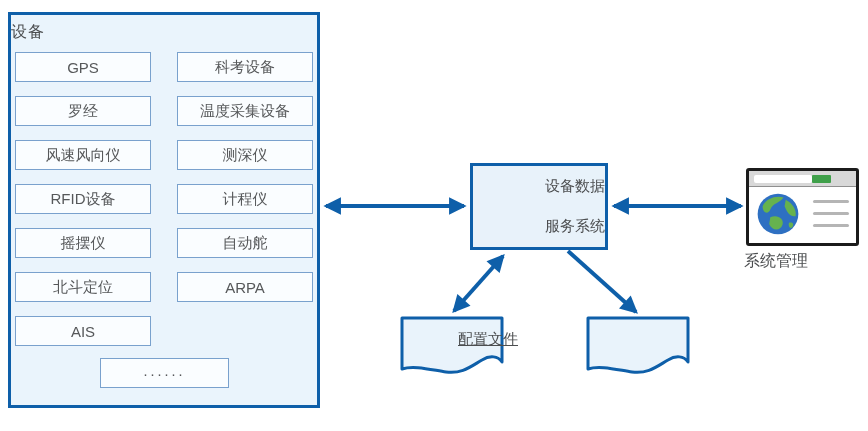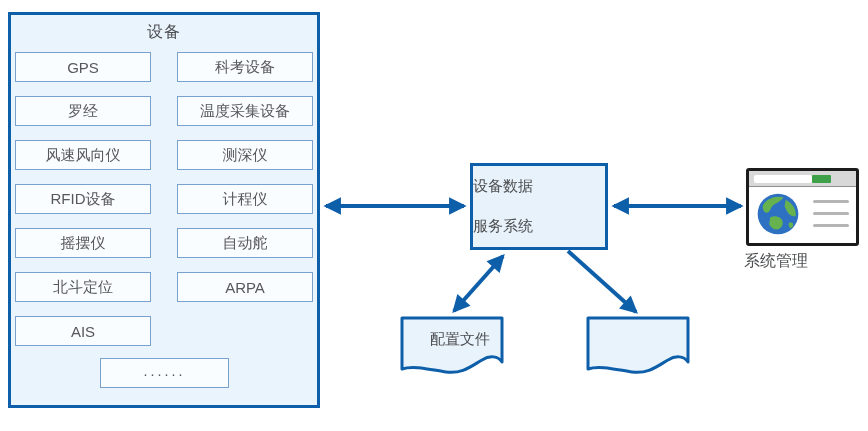--- a/index.html
+++ b/index.html
@@ -6,21 +6,21 @@
   .canvas {
     position:relative; width:868px; height:431px; background:#ffffff;
     font-family:"Liberation Sans","DejaVu Sans",sans-serif; overflow:hidden;
   }
   
   .device-panel {
     position:absolute; left:8px; top:12px; width:312px; height:396px;
     box-sizing:border-box; border:3px solid #0E5FA9; background:#EAF4FC;
   }
   .device-title {
-    margin-top:7px; text-align:center; font-size:16px; color:#4c4e50;
+    margin-top:7px; font-size:16px; color:#4c4e50;
     letter-spacing:1px;
   }
   .device-grid {
     display:grid; grid-template-columns:1fr 1fr; column-gap:26px; row-gap:14px;
     padding:0 4px; margin-top:9px;text-align:right;
   }
   .device-cell {
     height:30px; box-sizing:border-box; background:#FAFDFF;
     border:1.5px solid #79A1CD; display:flex; align-items:center; justify-content:center;
     font-size:15px; color:#56585a;
@@ -28,28 +28,28 @@
   .device-more {
     width:129px; height:30px; box-sizing:border-box; margin:12px auto 0;
     background:#FAFDFF; border:1.5px solid #79A1CD;
     display:flex; align-items:center; justify-content:center;
     font-size:15px; color:#56585a; letter-spacing:2px;
   }
   
   .service-box {
     position:absolute; left:470px; top:163px; width:138px; height:87px;
     box-sizing:border-box; border:3px solid #0E5FA9; background:#E8F2FA;
-    display:flex; flex-direction:column; align-items:flex-start; justify-content:space-evenly;
+    display:flex; flex-direction:column; align-items:flex-end; justify-content:space-evenly;
     font-size:15px; color:#4c4e50;gap:9px;
   }
   
   .doc-shape { position:absolute; width:104px; height:62px; }
   .doc-label {
-    position:absolute; width:116px; text-align:center;
-    font-size:15px; color:#4c4e50;
+    position:absolute; width:116px; text-align:right;
+    font-size:15px; color:#4c4e50;text-decoration:underline;
   }
   
   .admin-icon {
     position:absolute; left:746px; top:168px; width:113px; height:78px;
     box-sizing:border-box; border:3px solid #1b1b1b; border-radius:3px;
     background:#ffffff; overflow:hidden;
   }
   .browser-topbar {
     position:relative; height:15px; background:#d8d8d8; border-bottom:1px solid #8f8f8f;
   }

